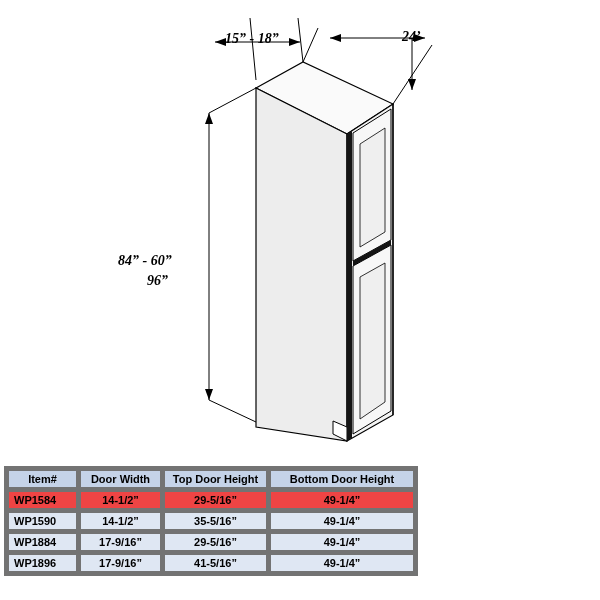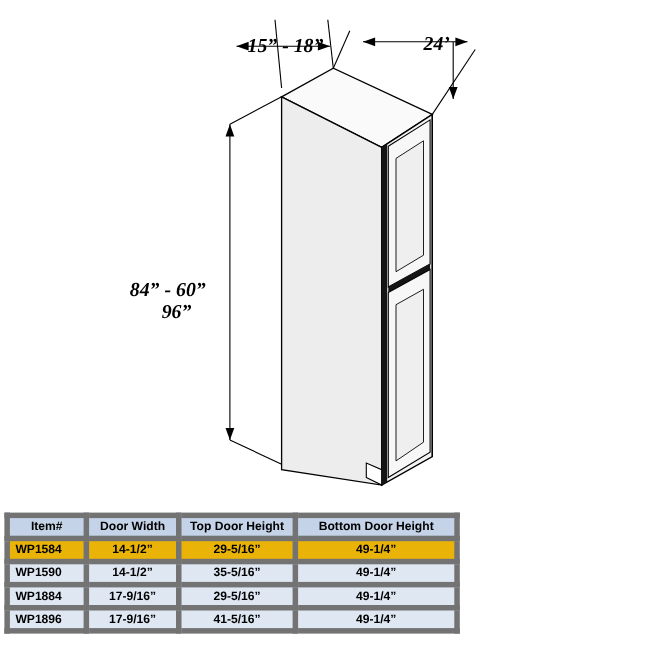--- a/index.html
+++ b/index.html
@@ -22,30 +22,30 @@
     height: 460px;
   }
   #diagram-svg {
     display: block;
   }
   .dim-label {
     position: absolute;
     font-family: "Liberation Serif", serif;
     font-style: italic;
     font-weight: bold;
-    font-size: 18px;
+    font-size: 14px;
     color: #000000;
     white-space: nowrap;
   }
   #label-depth {
     left: 225px;
     top: 31px;
   }
   #label-width {
-    left: 385px;
+    left: 402px;
     top: 29px;
   }
   #label-height-1 {
     left: 118px;
     top: 253px;
   }
   #label-height-2 {
     left: 147px;
     top: 273px;
   }
@@ -65,21 +65,21 @@
     height: 15px;
     box-sizing: border-box;
     text-align: center;
     color: #000000;
     font-weight: bold;
   }
   #spec-table thead th {
     background: #c5d3e8;
   }
   #spec-table tbody tr.odd td {
-    background: #eab308;
+    background: #ef4444;
   }
   #spec-table tbody tr.even td {
     background: #dfe7f3;
     margin-left: 45px;
   }
   #spec-table td.item {
     text-align: left;
     padding-left: 5px;
   }
   .col-item    { width: 72px; }

